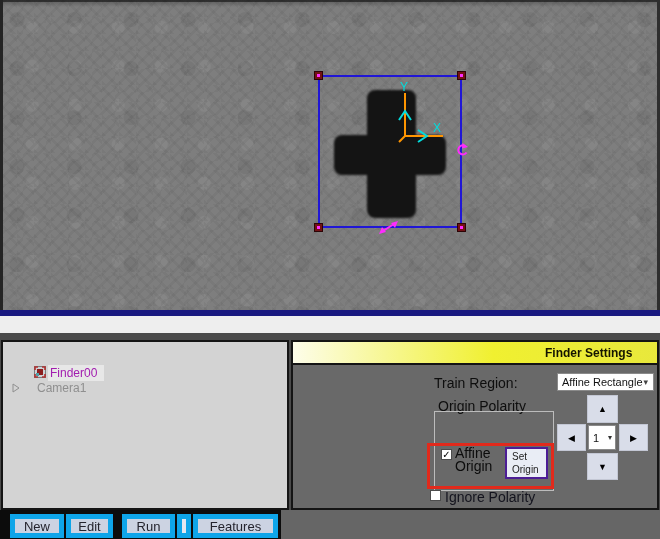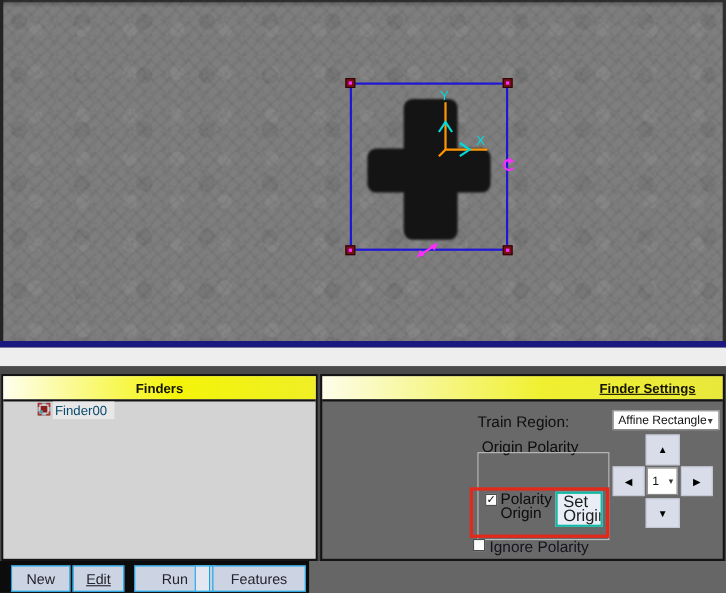--- a/index.html
+++ b/index.html
@@ -38,68 +38,68 @@
   #hscroll{left:0;top:316px;width:660px;height:17px;background:#eeeeee;}
   #mid-gap{left:0;top:333px;width:660px;height:7px;background:#4a4a4a;}
 
   
   .panel{border:2px solid #141414;box-sizing:border-box;}
   .panel-header{height:21px;border-bottom:2px solid #141414;display:flex;align-items:center;
     font-size:12px;font-weight:bold;color:#141400;}
   #finders-panel{left:1px;top:340px;width:288px;height:170px;background:#d3d3d3;}
   #finders-panel .panel-header{background:linear-gradient(90deg,#fffeee 0%,#f4f40a 55%,#efef25 100%);justify-content:center;}
   #settings-panel{left:291px;top:340px;width:368px;height:170px;background:#696969;}
-  #settings-panel .panel-header{background:linear-gradient(90deg,#fdfdea 0%,#f0f030 55%,#e8e83c 100%);text-decoration:underline;}
+  #settings-panel .panel-header{background:linear-gradient(90deg,#fdfdea 0%,#f0f030 55%,#e8e83c 100%);}
   #settings-panel .panel-header span{padding-left:252px;}
 
   
   #finder-tree{position:absolute;left:0;top:23px;width:100%;font-size:12px;color:#8f8f8f;}
   .tree-row{position:relative;height:14px;line-height:14px;margin-top:1px;}
   .tw-exp{position:absolute;left:8px;top:3px;width:0;height:0;border-bottom:7px solid #5c5c5c;border-left:7px solid transparent;}
   .tw-col{position:absolute;left:9px;top:2px;}
   .tree-label{position:absolute;left:34px;top:0;}
   #finder-icon{position:absolute;left:31px;top:0;}
-  .sel-label{position:absolute;left:45px;top:-1px;background:#e7e7e7;color:#0c4a6e;padding:1px 7px 1px 2px;}
+  .sel-label{position:absolute;left:45px;top:-1px;background:#e7e7e7;color:#a21caf;padding:1px 7px 1px 2px;}
 
   
   .slabel{position:absolute;font-size:14px;color:#0e0e0e;}
   #lbl-train{left:141px;top:33px;}
   #combo-train{left:264px;top:31px;width:97px;height:18px;background:#fff;border:1px solid #8a8a8a;box-sizing:border-box;
     font-size:11px;color:#111;display:flex;align-items:center;padding-left:4px;}
   #combo-train .arrow{position:absolute;right:5px;top:3px;font-size:9px;color:#444;}
   #lbl-origin{left:145px;top:56px;}
   #origin-group{left:141px;top:69px;width:118px;height:78px;border:1px solid #bcbcbc;}
   #btn-center-origin{left:150px;top:77px;width:101px;height:19px;background:#dde2ee;border:1px solid #a8b2c6;box-sizing:border-box;
     font-size:11px;color:#1c1c1c;display:flex;align-items:center;justify-content:center;cursor:pointer;}
   #red-callout{left:134px;top:101px;width:127px;height:46px;border:3px solid #e12a1c;box-sizing:border-box;}
   .checkbox{position:absolute;width:11px;height:11px;background:#fff;border:1px solid #4d4d4d;box-sizing:border-box;
     font-size:10px;line-height:9px;text-align:center;color:#000;cursor:pointer;}
   #chk-compute{left:148px;top:107px;}
   #lbl-compute{left:162px;top:105px;width:50px;line-height:13px;color:#0c0c0c;cursor:pointer;}
-  #btn-set-origin{left:212px;top:105px;width:43px;height:32px;background:#e9edf5;border:2px solid #14b8a6;box-sizing:border-box;
-    font-size:15px;color:#1c1c1c;line-height:13px;padding:1px 0 10px 5px;overflow:hidden;white-space:nowrap;cursor:pointer;}
+  #btn-set-origin{left:212px;top:105px;width:43px;height:32px;background:#e9edf5;border:2px solid #4c1d95;box-sizing:border-box;
+    font-size:10px;color:#1c1c1c;line-height:13px;padding:1px 0 10px 5px;overflow:hidden;white-space:nowrap;cursor:pointer;}
   #chk-polarity{left:137px;top:148px;}
   #lbl-polarity{left:152px;top:147px;color:#14141e;text-align:right;}
 
   .pad-btn{position:absolute;background:#d9dde9;color:#000;display:flex;align-items:center;justify-content:center;
     font-size:9px;cursor:pointer;border:1px solid #c3c7d4;box-sizing:border-box;}
   #pad-up{left:294px;top:53px;width:31px;height:28px;}
   #pad-left{left:264px;top:82px;width:29px;height:27px;}
   #pad-right{left:326px;top:82px;width:29px;height:27px;}
   #pad-down{left:294px;top:111px;width:31px;height:27px;}
   #pad-step{left:295px;top:83px;width:28px;height:25px;background:#fff;border:1px solid #8a8a8a;box-sizing:border-box;
     font-size:11px;color:#111;display:flex;align-items:center;padding-left:4px;cursor:pointer;}
   #pad-step .arrow{position:absolute;right:3px;top:7px;font-size:8px;color:#333;}
 
   
   #toolbar{left:0;top:510px;width:660px;height:29px;background:#666666;}
   #toolbar-dark{position:absolute;left:0;top:0;width:281px;height:29px;background:#0c0c0c;}
-  .tb-btn{position:absolute;top:4px;height:24px;background:#ccd3e2;border:1px solid #0ea5e9;box-sizing:border-box;
+  .tb-btn{position:absolute;top:4px;height:24px;background:#ccd3e2;border:5px solid #0ea5e9;box-sizing:border-box;
     font-size:13px;color:#24242e;display:flex;align-items:center;justify-content:center;cursor:pointer;}
-  #btn-new{left:10px;width:54px;} #btn-edit{left:66px;width:47px;text-decoration:underline;} #btn-run{left:122px;width:74px;}
+  #btn-new{left:10px;width:54px;} #btn-edit{left:66px;width:47px;} #btn-run{left:122px;width:53px;}
   #btn-mini{left:177px;width:14px;background:#e4e7f0;}
   #btn-features{left:193px;width:85px;}
 </style>
 </head>
 <body>
 
 <div class="abs" id="image-view">
   <div class="abs" id="cross-blob">
     <div class="cross-bar" id="cross-v"></div>
     <div class="cross-bar" id="cross-h"></div>
@@ -133,33 +133,36 @@
 </div>
 
 <div class="abs" id="navy-bar"></div>
 <div class="abs" id="hscroll">
   
   
 </div>
 <div class="abs" id="mid-gap"></div>
 
 <div class="abs panel" id="finders-panel">
-  <div class="panel-header">
-    <span>Finders</span>
-  </div>
   <div id="finder-tree">
     <div class="tree-row">
       <svg id="finder-icon" viewBox="0 0 12 12" width="12" height="12">
         <rect x="0.5" y="0.5" width="11" height="11" fill="#ccd1d5" stroke="#7d7d7d"></rect>
         <rect x="3" y="3" width="6" height="6" fill="#8c1d1d"></rect>
         <path d="M1,4 V1 H4 M8,1 H11 V4 M11,8 V11 H8 M4,11 H1 V8" fill="none" stroke="#b03030" stroke-width="1.6"></path>
         <rect x="2" y="7" width="3" height="3" fill="#4fa0a8"></rect>
       </svg>
       <span class="sel-label">Finder00</span>
     </div>
+    <div class="tree-row">
+      <svg class="tw-col" viewBox="0 0 8 10" width="8" height="10">
+        <polygon points="1,1 7,5 1,9" fill="none" stroke="#8f8f8f"></polygon>
+      </svg>
+      <span class="tree-label">Camera1</span>
+    </div>
   </div>
 </div>
 
 <div class="abs panel" id="settings-panel">
   <div class="panel-header">
     <span>Finder Settings</span>
   </div>
 
   <span class="slabel" id="lbl-train">Train Region:</span>
   <div class="abs" id="combo-train">
@@ -168,21 +171,21 @@
   </div>
 
   <span class="slabel" id="lbl-origin">Origin Polarity</span>
   <div class="abs" id="origin-group"></div>
 
 
   <div class="abs" id="red-callout"></div>
 
   <span class="checkbox" id="chk-compute">✓</span>
   <div class="slabel" id="lbl-compute">
-    <div>Polarity</div>
+    <div>Affine</div>
     <div>Origin</div>
   </div>
 
   <div class="abs" id="btn-set-origin">
     <div>Set</div>
     <div>Origin</div>
   </div>
 
   <span class="checkbox" id="chk-polarity"></span>
   <span class="slabel" id="lbl-polarity">Ignore Polarity</span>

